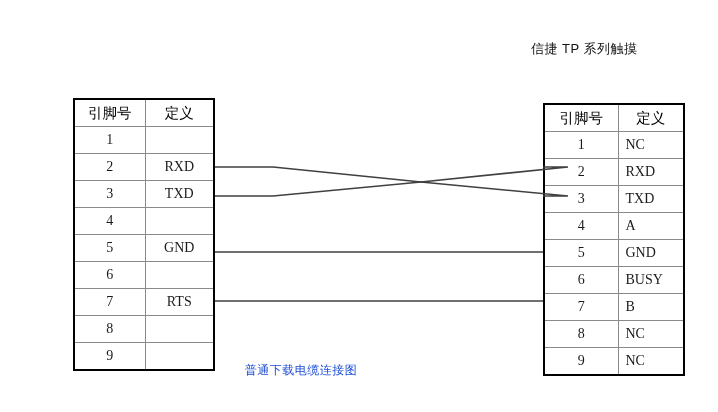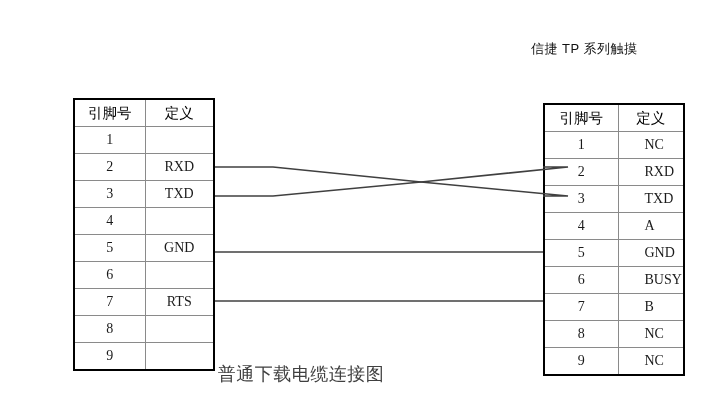--- a/index.html
+++ b/index.html
@@ -79,41 +79,41 @@
   #table-left .c2 { width: 69px; }
   #table-left td.def { text-align: center; }
 
   #table-right {
     left: 543px;
     top: 103px;
     width: 142px;
   }
   #table-right .c1 { width: 74px; }
   #table-right .c2 { width: 66px; }
-  #table-right td.def { text-align: left; padding-left: 26px; }
+  #table-right td.def { text-align: left; padding-left: 7px; }
 
   
   #wires {
     position: absolute;
     left: 0;
     top: 0;
     width: 718px;
     height: 412px;
   }
 
   
   #caption {
     position: absolute;
     left: 0;
     top: 362px;
     width: 602px;
     text-align: center;
     font-family: "Liberation Sans", sans-serif;
-    font-size: 18px;
-    color: #404040;
+    font-size: 12px;
+    color: #1d4ed8;
     letter-spacing: 0.5px;
   }
 </style>
 </head>
 <body>
 
 <div id="page">
 
 
   <div class="title" id="title-right">

